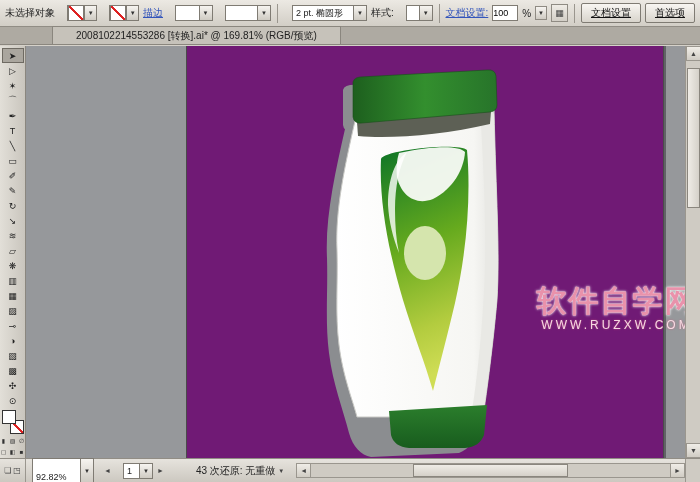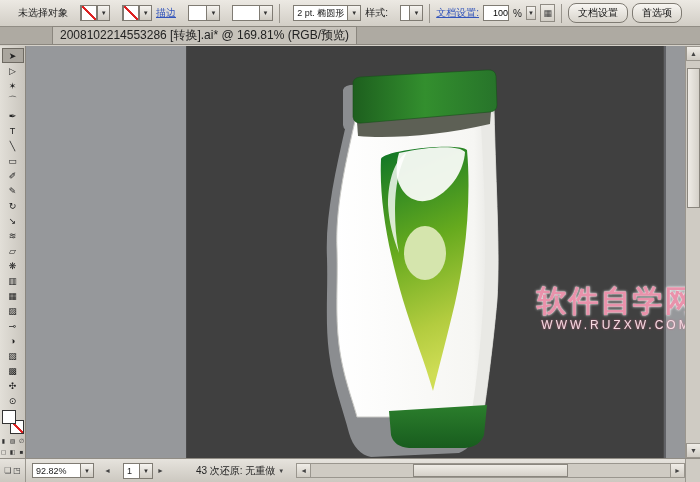--- a/index.html
+++ b/index.html
@@ -2,65 +2,65 @@
 <html><head>
 <meta charset="utf-8">
 <style>
   html,body{margin:0;padding:0;width:700px;height:482px;overflow:hidden;
     font-family:"Liberation Sans","DejaVu Sans",sans-serif;background:#d5d1c9;
     -webkit-user-select:none;user-select:none;}
   .bar{position:absolute;left:0;width:700px;box-sizing:border-box;}
 
   
   #control-bar{top:0;height:27px;background:linear-gradient(#ece9e3,#d2cec6);
-    border-bottom:1px solid #918d85;display:flex;align-items:center;gap:4px;padding:0 18px;}
+    border-bottom:1px solid #918d85;display:flex;align-items:center;gap:4px;padding:0 5px;}
   .lbl{font-size:10px;color:#222;white-space:nowrap;}
   .link{font-size:10px;color:#3355bb;text-decoration:underline;white-space:nowrap;cursor:pointer;}
   .combo{height:16px;background:#fff;border:1px solid #7f7b73;display:flex;align-items:center;
     font-size:9px;color:#222;box-sizing:border-box;margin-left:8px;}
   .combo .val{padding:0 3px;overflow:hidden;white-space:nowrap;flex:1;}
   .arrow{width:13px;height:100%;background:linear-gradient(#f6f4f0,#cfcbc3);
     border-left:1px solid #7f7b73;display:flex;align-items:center;justify-content:center;
     font-size:6px;color:#333;box-sizing:border-box;}
   .well{width:16px;height:14px;border:1px solid #7f7b73;background:
     linear-gradient(45deg,transparent 44%,#d22 44%,#d22 56%,transparent 56%),#fff;}
   .sep{width:1px;height:19px;background:#9a968e;margin:0 2px;}
-  .btn{height:18px;padding:0 9px;font-size:10px;color:#111;border:1px solid #7f7b73;border-radius:8px;
-    background:linear-gradient(#f8f6f2,#d8d4cc);display:flex;align-items:center;white-space:nowrap;}
+  .btn{height:18px;padding:0 9px;font-size:10px;color:#111;border:1px solid #7f7b73;border-radius:2px;
+    background:linear-gradient(#f8f6f2,#d8d4cc);display:flex;align-items:center;white-space:nowrap;text-decoration:underline;}
   .ibtn{width:17px;height:16px;border:1px solid #8f8b83;background:linear-gradient(#efece6,#d2cec6);
     display:flex;align-items:center;justify-content:center;font-size:9px;color:#444;}
-  .num{width:24px;height:14px;border:1px solid #7f7b73;font-size:9px;text-align:right;padding:0;
+  .num{width:24px;height:14px;border:1px solid #7f7b73;font-size:9px;text-align:left;padding:0;
     font-family:"Liberation Sans",sans-serif;}
 
   
   #tab-bar{top:27px;height:18px;background:#aeaaa2;display:flex;align-items:flex-end;
     border-bottom:1px solid #8a867e;}
   .tab-spacer{width:52px;height:100%;}
-  .tab{height:17px;display:flex;align-items:center;padding:0 7px;font-size:12px;color:#222;
+  .tab{height:17px;display:flex;align-items:center;padding:0 23px;font-size:10px;color:#222;
     background:#c6c2ba;border:1px solid #8a867e;border-bottom:none;white-space:nowrap;}
   .tab.active{background:#e4e1da;}
 
   
   #toolbar{position:absolute;top:46px;left:0;width:26px;height:412px;
     background:linear-gradient(90deg,#e2dfd8,#c9c5bd);border-right:1px solid #8a867e;
     box-sizing:border-box;padding-top:2px;}
   #tool-grid{display:grid;grid-template-columns:22px;justify-content:center;}
   .tool{height:15px;display:flex;align-items:center;justify-content:center;font-size:9px;color:#222;}
   .tool.selected{background:#aaa69e;border:1px solid #6e6a62;box-sizing:border-box;}
   #swatches{position:relative;width:22px;height:24px;margin:2px auto 0;}
   #swatch-fill{position:absolute;left:0;top:0;width:12px;height:12px;background:#fff;
     border:1px solid #333;z-index:2;}
   #swatch-stroke{position:absolute;right:0;bottom:0;width:12px;height:12px;border:1px solid #333;
     background:linear-gradient(45deg,transparent 44%,#d22 44%,#d22 56%,transparent 56%),#fff;}
   .mini-row{display:flex;justify-content:center;gap:2px;margin-top:2px;}
   .mini{width:7px;height:9px;font-size:6px;color:#333;display:flex;align-items:center;justify-content:center;}
 
   
   #canvas{position:absolute;top:46px;left:26px;width:659px;height:412px;background:#96989b;overflow:hidden;}
-  #artboard{position:absolute;left:160px;top:-2px;width:478px;height:415px;background:#404040;
+  #artboard{position:absolute;left:160px;top:-2px;width:478px;height:415px;background:#701a75;
     border:1px solid #4a4a4a;box-shadow:2px 2px 0 rgba(55,55,58,.55);box-sizing:border-box;}
   #artwork{position:absolute;left:0;top:0;width:478px;height:413px;}
   #watermark{position:absolute;left:322px;top:239px;width:215px;text-align:center;pointer-events:none;}
   #wm-title{font-size:30px;font-weight:bold;letter-spacing:2px;color:rgba(228,122,152,.82);
     text-shadow:0 0 3px rgba(255,255,255,.95),0 0 1px #fff;line-height:34px;}
   #wm-url{font-size:12px;letter-spacing:3px;color:rgba(250,225,232,.95);
     text-shadow:0 0 2px rgba(215,90,130,.8);line-height:14px;}
 
   
   #vscroll{position:absolute;top:46px;right:0;width:15px;height:412px;background:#cfcbc3;
@@ -69,21 +69,21 @@
     color:#444;background:linear-gradient(#f0ede7,#d0ccc4);border:1px solid #9a968e;box-sizing:border-box;}
   #vthumb{position:absolute;left:1px;top:22px;width:13px;height:140px;border:1px solid #8a867e;
     background:linear-gradient(90deg,#efece6,#d5d1c9);box-sizing:border-box;}
   #vscroll .down{position:absolute;bottom:0;}
 
   
   #status-bar{bottom:0;height:24px;background:linear-gradient(#e6e3dd,#ccc8c0);
     border-top:1px solid #918d85;display:flex;align-items:center;font-size:10px;color:#222;}
   #status-left{width:26px;height:100%;border-right:1px solid #9a968e;display:flex;
     align-items:center;justify-content:center;gap:2px;font-size:8px;color:#444;box-sizing:border-box;}
-  #zoom-combo{width:62px;margin-left:6px;height:15px;}
+  #zoom-combo{width:62px;margin-left:6px;height:25px;align-items:flex-end;}
   .navgrp{display:flex;align-items:center;gap:2px;margin-left:8px;}
   .nav-ic{font-size:7px;color:#444;padding:0 2px;}
   #artboard-combo{width:30px;height:16px;}
   #history{display:flex;align-items:center;gap:3px;margin-left:30px;white-space:nowrap;}
   #history .ar{font-size:6px;color:#444;}
   #hscroll{flex:1;height:15px;margin:0 0 0 12px;position:relative;background:#cfcbc3;
     border:1px solid #9a968e;box-sizing:border-box;}
   #hthumb{position:absolute;top:0;left:30%;width:40%;height:13px;border:1px solid #8a867e;
     background:linear-gradient(#efece6,#d5d1c9);box-sizing:border-box;}
   #hscroll .sc-btn{position:absolute;top:-1px;height:15px;}

